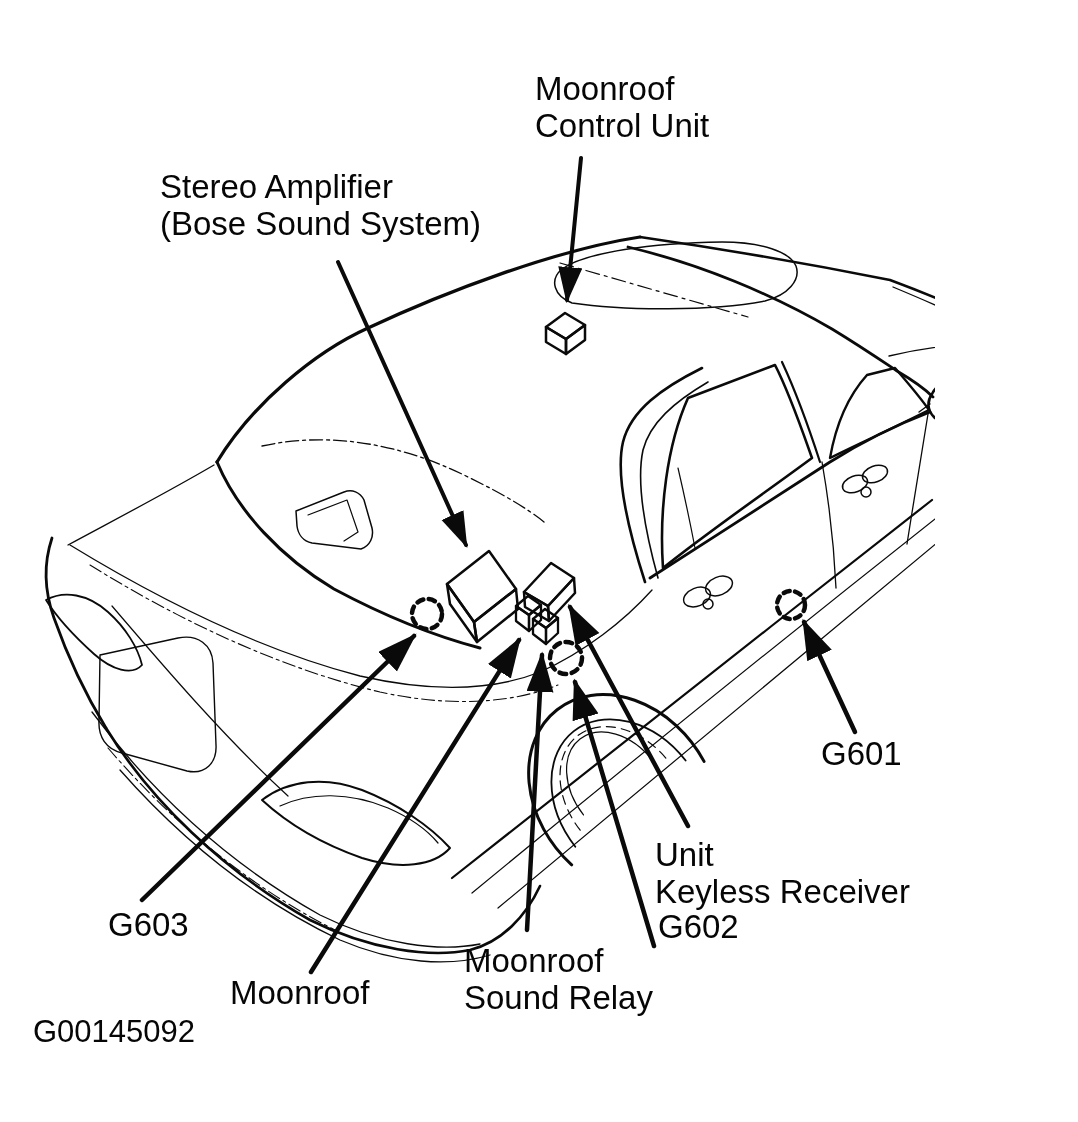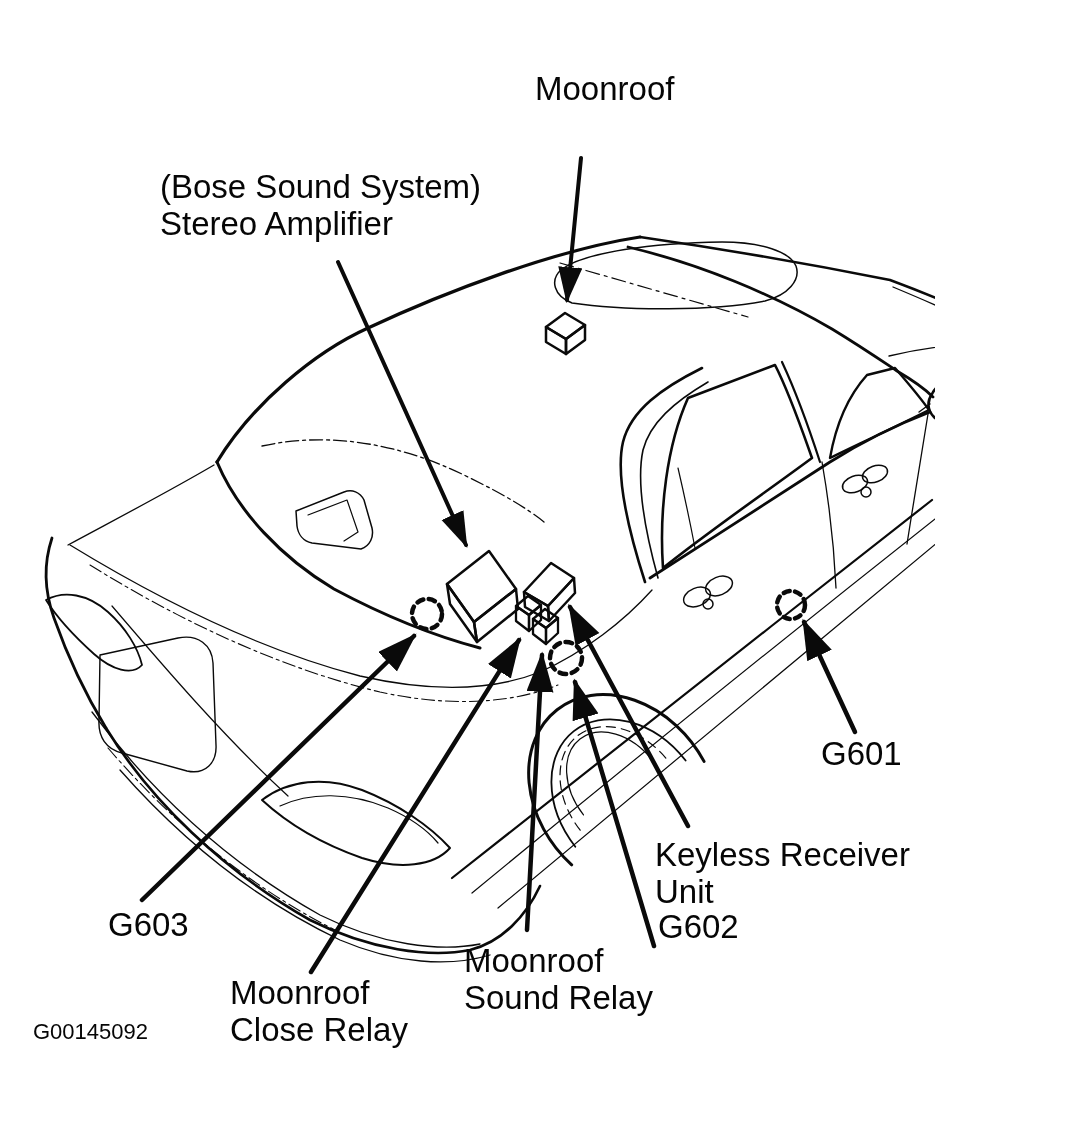--- a/index.html
+++ b/index.html
@@ -13,21 +13,21 @@
   #car-svg{position:absolute;left:0;top:0;width:1078px;height:1122px;}
   .lbl{
     position:absolute;
     color:#060606;
     font-size:33px;
     line-height:37px;
     letter-spacing:0px;
     white-space:nowrap;
   }
   .lbl span{display:block;}
-  .figid{font-size:22px;line-height:28px;}
+  .figid{font-size:31px;line-height:28px;}
 </style>
 </head>
 <body>
 
 <div id="stage">
 
   <svg id="car-svg" viewBox="0 0 1078 1122" fill="none" stroke="#0a0a0a" stroke-linecap="round" stroke-linejoin="round">
     <defs>
       <marker id="ah" markerWidth="11" markerHeight="8" refX="8.2" refY="3" orient="auto" markerUnits="strokeWidth">
         <path d="M0,0 L9,3 L0,6 Z" fill="#0a0a0a" stroke="none"></path>
@@ -160,48 +160,48 @@
     <path d="M 142,900 L 414,636" stroke-width="4.5" marker-end="url(#ah)"></path>
     <path d="M 311,972 L 519,640" stroke-width="4.5" marker-end="url(#ah)"></path>
     <path d="M 527,930 L 542,655" stroke-width="4.5" marker-end="url(#ah)"></path>
     <path d="M 654,946 L 575,682" stroke-width="4.5" marker-end="url(#ah)"></path>
     <path d="M 688,826 L 570,607" stroke-width="4.5" marker-end="url(#ah)"></path>
     <path d="M 855,732 L 804,622" stroke-width="4.5" marker-end="url(#ah)"></path>
   </svg>
 
   <div class="lbl" style="left:535px;top:70px;">
     <span>Moonroof</span>
+    <span>Control Unit</span>
   </div>
 
   <div class="lbl" style="left:160px;top:168px;">
+    <span>Stereo Amplifier</span>
     <span>(Bose Sound System)</span>
-    <span>Stereo Amplifier</span>
   </div>
 
   <div class="lbl" style="left:85px;top:906px;margin-left:23px;">
     <span>G603</span>
   </div>
 
   <div class="lbl" style="left:230px;top:974px;">
     <span>Moonroof</span>
-    <span>Close Relay</span>
   </div>
 
   <div class="lbl" style="left:464px;top:942px;">
     <span>Moonroof</span>
     <span>Sound Relay</span>
   </div>
 
   <div class="lbl" style="left:658px;top:908px;">
     <span>G602</span>
   </div>
 
   <div class="lbl" style="left:655px;top:836px;">
+    <span>Unit</span>
     <span>Keyless Receiver</span>
-    <span>Unit</span>
   </div>
 
   <div class="lbl" style="left:821px;top:735px;">
     <span>G601</span>
   </div>
 
   <div class="lbl figid" style="left:33px;top:1018px;">
     <span>G00145092</span>
   </div>
 

